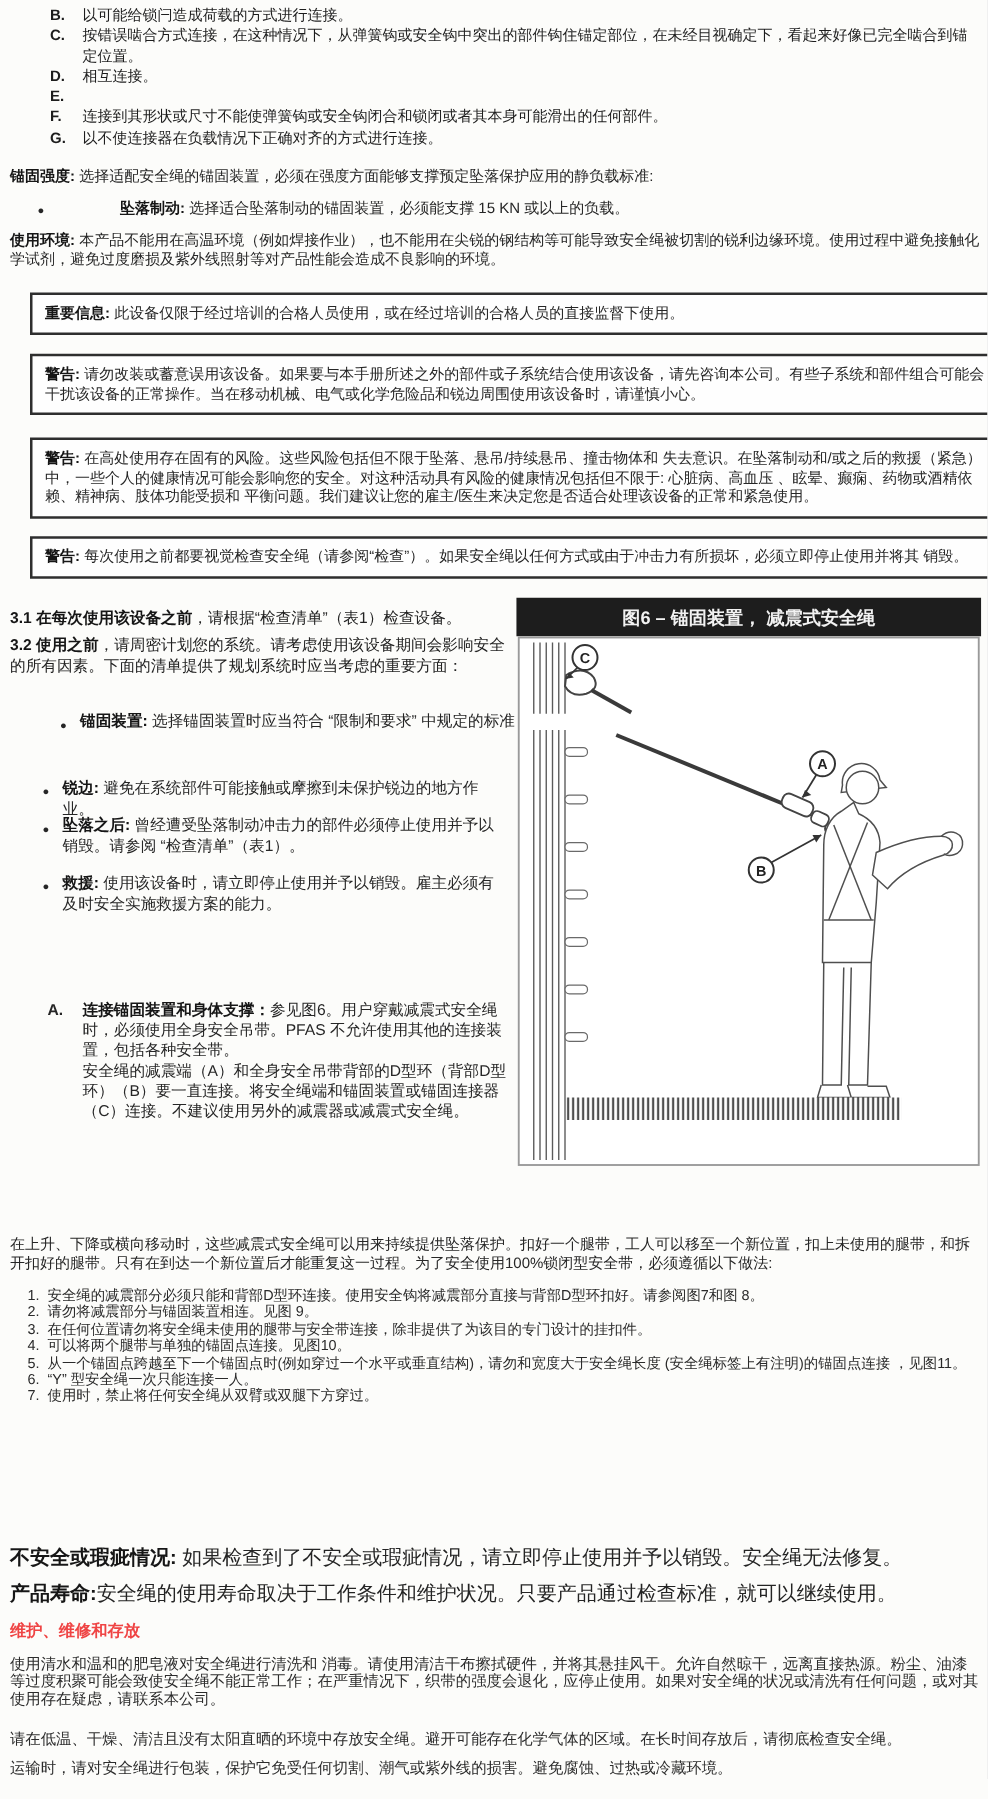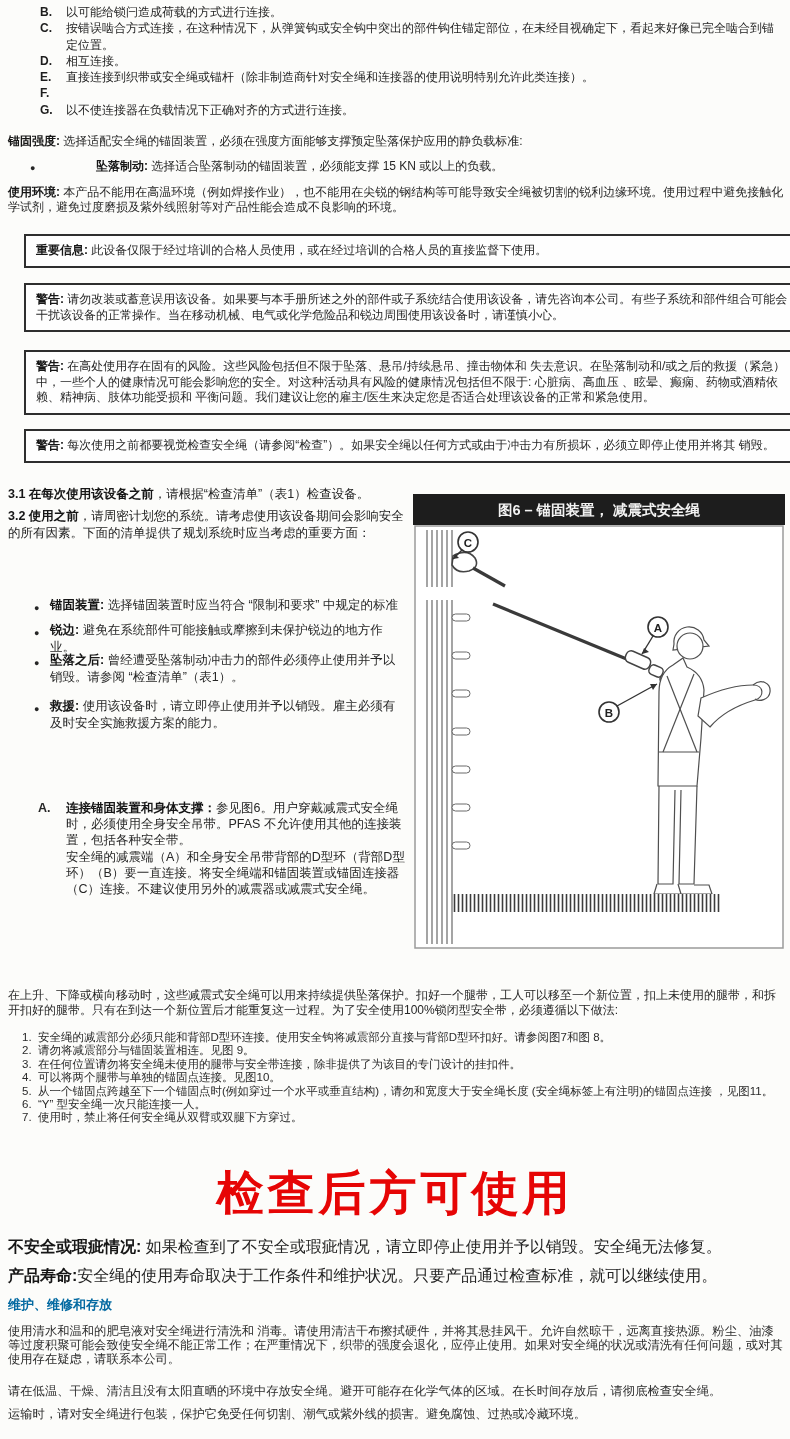--- a/index.html
+++ b/index.html
@@ -26,43 +26,43 @@
   #box-important{top:234px;}
   #box-warning1{top:283px;}
   #box-warning2{top:350px;}
   #box-warning3{top:429px;}
   
   .s3{font-size:12.5px;line-height:16.5px;color:#222;}
   #sec31{top:486px;left:8px;width:398px;}
   #sec32{top:508px;left:8px;width:398px;}
   .s3bullet{left:50px;width:354px;font-size:12.5px;line-height:16.5px;}
   .s3bullet::before{content:"●";position:absolute;left:-16px;top:3px;font-size:9px;}
-  #s3b0{top:597px;}
+  #s3b0{top:569px;margin-left:14px;}
   #s3b1{top:622px;}
   #s3b2{top:652px;}
   #s3b3{top:698px;}
   #item-a{top:800px;left:38px;width:370px;display:flex;font-size:12.5px;line-height:16.2px;}
   #item-a .letter{width:28px;flex:none;font-weight:bold;}
   
-  #figure6{top:478px;left:413px;width:372px;height:457px;margin-top:16px;}
+  #figure6{top:478px;left:413px;width:372px;height:457px;}
   
   #lock100-head{top:960px;left:8px;width:778px;font-size:12px;line-height:14.6px;}
   #lock100-body{top:988px;left:8px;width:778px;font-size:12px;line-height:14.6px;}
   #rules{top:1031px;left:22px;width:762px;font-size:11.5px;line-height:13.4px;color:#2a2a2a;}
   .rrow{display:flex;}
   .rrow .num{width:16px;flex:none;}
   
   #banner{top:1162px;left:0;width:790px;text-align:center;
           font-size:47px;font-weight:bold;color:#e60505;letter-spacing:4px;}
   
   .bigline{left:8px;width:780px;font-size:16px;line-height:20px;color:#242424;}
   #unsafe{top:1237px;}
   #lifespan{top:1266px;}
   
-  #maint-title{top:1296px;left:8px;font-size:13px;font-weight:bold;color:#0369a1;}
+  #maint-title{top:1296px;left:8px;font-size:13px;font-weight:bold;color:#ef4444;}
   .mpara{left:8px;width:778px;font-size:12.3px;line-height:13.8px;color:#2c2c2c;}
   #maint-p1{top:1325px;}
   #maint-p2{top:1385px;}
   #maint-p3{top:1408px;}
 </style>
 </head>
 <body>
 
 <div class="page">
 
@@ -74,24 +74,24 @@
     <div class="lrow">
         <span class="letter">C.</span>
         <span>按错误啮合方式连接，在这种情况下，从弹簧钩或安全钩中突出的部件钩住锚定部位，在未经目视确定下，看起来好像已完全啮合到锚定位置。</span>
       </div>
     <div class="lrow">
         <span class="letter">D.</span>
         <span>相互连接。</span>
       </div>
     <div class="lrow">
         <span class="letter">E.</span>
-        <span>直接连接到织带或安全绳或锚杆（除非制造商针对安全绳和连接器的使用说明特别允许此类连接）。</span>
       </div>
     <div class="lrow">
         <span class="letter">F.</span>
+        <span>连接到其形状或尺寸不能使弹簧钩或安全钩闭合和锁闭或者其本身可能滑出的任何部件。</span>
       </div>
     <div class="lrow">
         <span class="letter">G.</span>
         <span>以不使连接器在负载情况下正确对齐的方式进行连接。</span>
       </div>
   </div>
 
   <div class="abs para" id="anchor-strength"><b>锚固强度:</b><span> 选择适配安全绳的锚固装置，必须在强度方面能够支撑预定坠落保护应用的静负载标准:</span></div>
 
   <div class="abs para" id="fall-arrest">
@@ -232,21 +232,20 @@
     <div class="rrow">
         <span class="num">6.</span>
         <span>“Y” 型安全绳一次只能连接一人。</span>
       </div>
     <div class="rrow">
         <span class="num">7.</span>
         <span>使用时，禁止将任何安全绳从双臂或双腿下方穿过。</span>
       </div>
   </div>
 
-  <div class="abs" id="banner">检查后方可使用</div>
 
   <div class="abs bigline" id="unsafe"><b>不安全或瑕疵情况:</b><span> 如果检查到了不安全或瑕疵情况，请立即停止使用并予以销毁。安全绳无法修复。</span></div>
   <div class="abs bigline" id="lifespan"><b>产品寿命:</b><span>安全绳的使用寿命取决于工作条件和维护状况。只要产品通过检查标准，就可以继续使用。</span></div>
 
   <div class="abs" id="maint-title">维护、维修和存放</div>
   <div class="abs mpara" id="maint-p1">使用清水和温和的肥皂液对安全绳进行清洗和 消毒。请使用清洁干布擦拭硬件，并将其悬挂风干。允许自然晾干，远离直接热源。粉尘、油漆等过度积聚可能会致使安全绳不能正常工作；在严重情况下，织带的强度会退化，应停止使用。如果对安全绳的状况或清洗有任何问题，或对其使用存在疑虑，请联系本公司。</div>
   <div class="abs mpara" id="maint-p2">请在低温、干燥、清洁且没有太阳直晒的环境中存放安全绳。避开可能存在化学气体的区域。在长时间存放后，请彻底检查安全绳。</div>
   <div class="abs mpara" id="maint-p3">运输时，请对安全绳进行包装，保护它免受任何切割、潮气或紫外线的损害。避免腐蚀、过热或冷藏环境。</div>
 
 </div>

